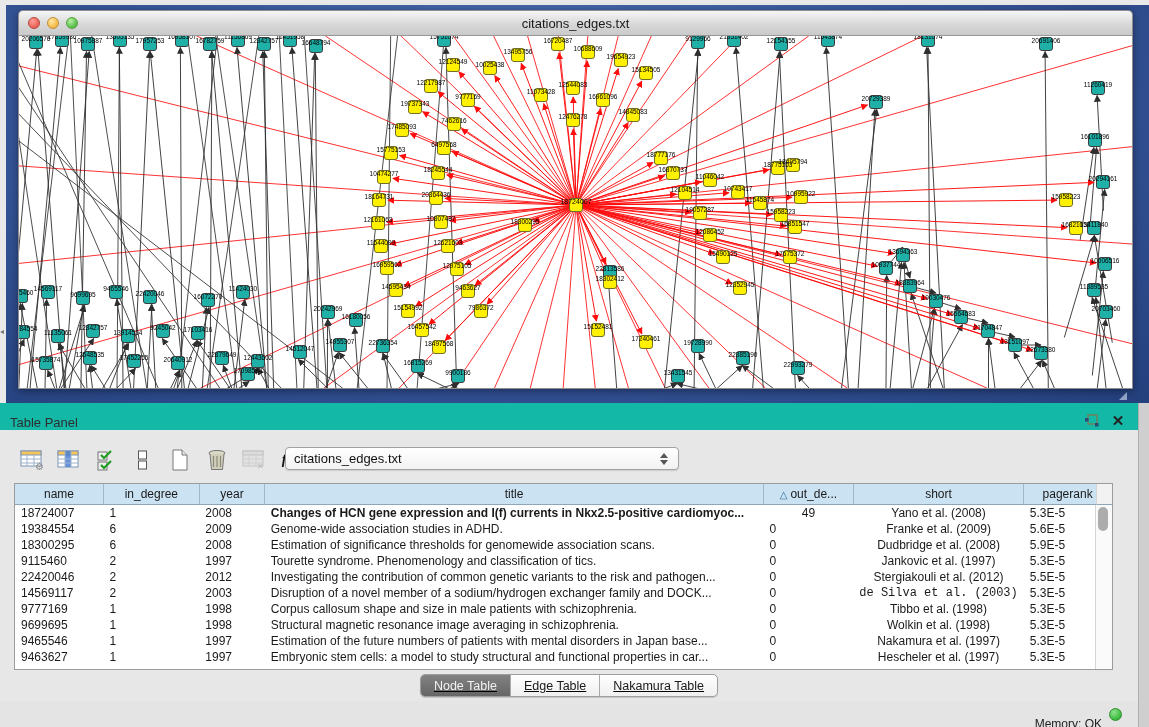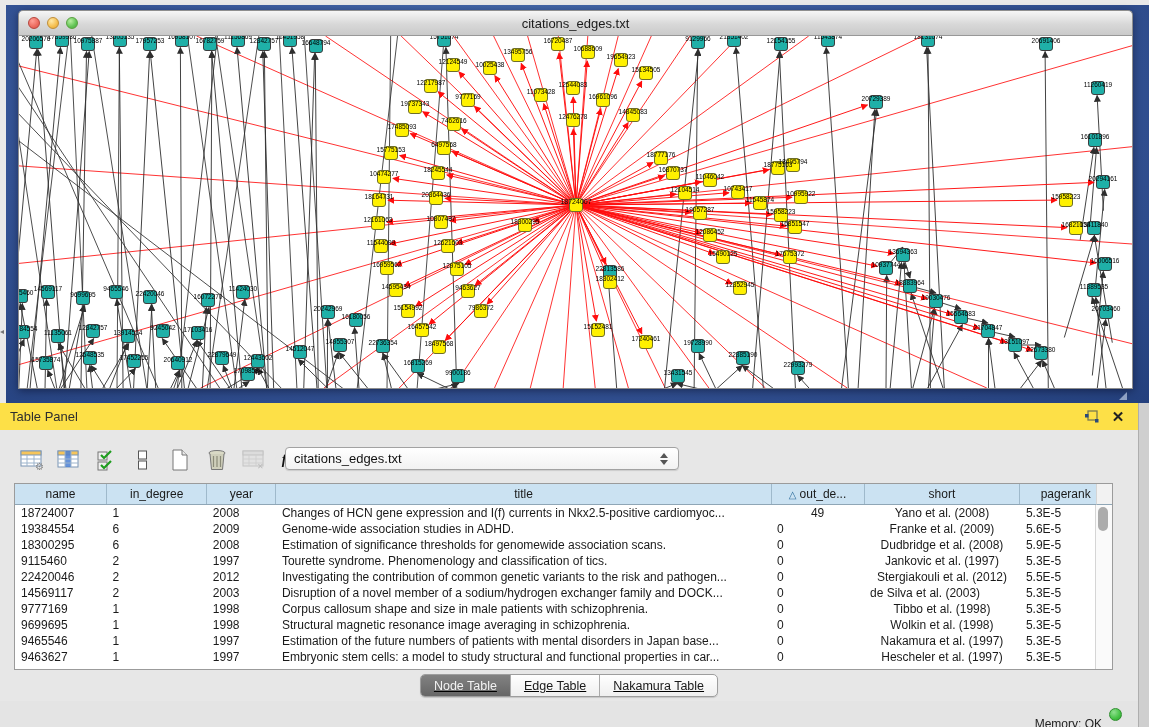--- a/index.html
+++ b/index.html
@@ -20,22 +20,22 @@
   .tl{width:12px;height:12px;border-radius:50%;margin-right:7px;box-sizing:border-box;}
   .tl.red{background:radial-gradient(circle at 35% 30%,#FF9F96,#EC6A5E 60%,#D8524B);border:1px solid #B6443C;}
   .tl.yellow{background:radial-gradient(circle at 35% 30%,#FFE9A8,#F5BE4E 60%,#E0A33A);border:1px solid #C08E38;}
   .tl.green{background:radial-gradient(circle at 35% 30%,#B8EFA0,#61C354 60%,#4FA943);border:1px solid #58A13F;}
   .win-title{position:absolute;left:0;right:0;text-align:center;font-size:13px;color:#1B1B1B;pointer-events:none;}
   .net-canvas{position:relative;height:352px;background:#FFFFFF;border:1px solid #8E8E8E;border-top:none;overflow:hidden;}
   .net-canvas svg{display:block;}
   
   .table-panel{position:absolute;left:0;top:403px;width:1138px;height:324px;background:#E7E7E7;}
   .right-strip{position:absolute;right:0;top:403px;width:11px;height:324px;background:#CFCFCF;border-left:1px solid #AEAEAE;box-sizing:border-box;}
-  .panel-header{position:relative;height:27px;display:flex;align-items:center;padding:0 10px;
-       background:#fde047;}
+  .panel-header{position:relative;height:27px;display:flex;align-items:flex-end;padding:0 10px;
+       background:#14b8a6;}
   .panel-title{font-size:13px;color:#2E2E2E;}
   .panel-header .spacer{flex:1;}
   .float-btn,.close-btn{display:flex;align-items:center;justify-content:center;width:20px;height:18px;cursor:default;}
   .close-btn{font-size:15px;font-weight:700;color:#222;margin-left:6px;}
   .toolbar{position:absolute;left:18px;top:42px;height:30px;display:flex;align-items:center;gap:10px;}
   .tb-btn{width:27px;height:27px;display:flex;align-items:center;justify-content:center;position:relative;}
   .tb-btn.disabled{opacity:.45;filter:grayscale(1);}
   .fx{font-family:"Liberation Serif",serif;font-style:italic;font-weight:700;font-size:14px;color:#111;}
   .fx .paren{font-size:11px;}
   .combo{position:absolute;left:285px;top:44px;width:394px;height:23px;box-sizing:border-box;
@@ -671,21 +671,21 @@
               <th style="width: 90px;"><span class="sort">△</span>out_de...</th>
               <th style="width: 150px;">short</th>
               <th style="width: 90px;">pagerank</th>
             </tr>
           </thead>
         <tbody id="rows">
             <tr>
               <td style="text-align: left;">18724007</td>
               <td style="text-align: left;">1</td>
               <td style="text-align: left;">2008</td>
-              <td style="text-align: left;">Changes of HCN gene expression and I(f) currents in Nkx2.5-positive cardiomyoc...</td>
+              <td style="text-align: left; font-weight: bold;">Changes of HCN gene expression and I(f) currents in Nkx2.5-positive cardiomyoc...</td>
               <td style="text-align: center;">49</td>
               <td style="text-align: center;">Yano et al. (2008)</td>
               <td style="text-align: left;">5.3E-5</td>
             </tr>
             <tr>
               <td style="text-align: left;">19384554</td>
               <td style="text-align: left;">6</td>
               <td style="text-align: left;">2009</td>
               <td style="text-align: left;">Genome-wide association studies in ADHD.</td>
               <td style="text-align: left;">0</td>
@@ -718,21 +718,21 @@
               <td style="text-align: left;">0</td>
               <td style="text-align: center;">Stergiakouli et al. (2012)</td>
               <td style="text-align: left;">5.5E-5</td>
             </tr>
             <tr>
               <td style="text-align: left;">14569117</td>
               <td style="text-align: left;">2</td>
               <td style="text-align: left;">2003</td>
               <td style="text-align: left;">Disruption of a novel member of a sodium/hydrogen exchanger family and DOCK...</td>
               <td style="text-align: left;">0</td>
-              <td style="text-align: left;">de Silva et al. (2003)</td>
+              <td style="text-align: right; font-family: Liberation Mono, monospace;">de Silva et al. (2003)</td>
               <td style="text-align: left;">5.3E-5</td>
             </tr>
             <tr>
               <td style="text-align: left;">9777169</td>
               <td style="text-align: left;">1</td>
               <td style="text-align: left;">1998</td>
               <td style="text-align: left;">Corpus callosum shape and size in male patients with schizophrenia.</td>
               <td style="text-align: left;">0</td>
               <td style="text-align: center;">Tibbo et al. (1998)</td>
               <td style="text-align: left;">5.3E-5</td>

